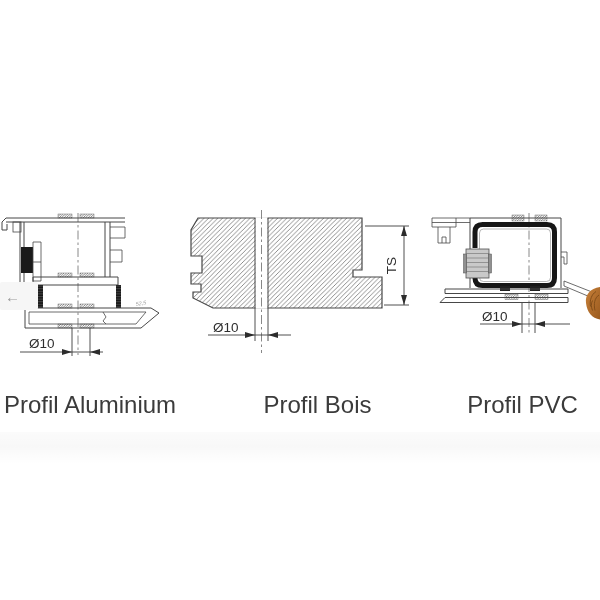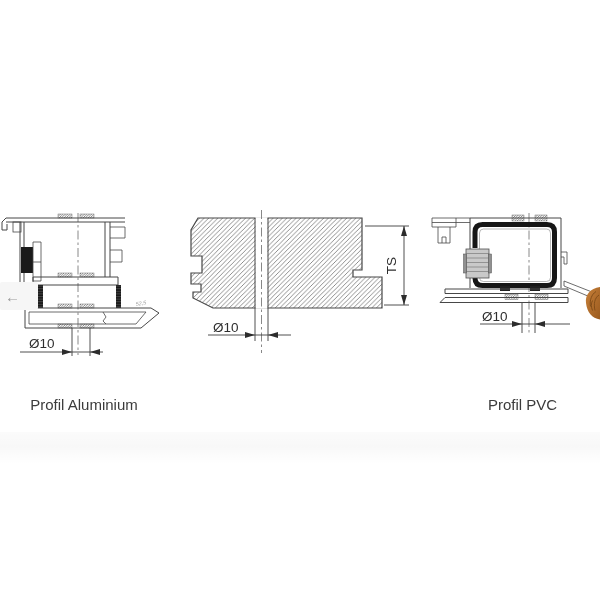--- a/index.html
+++ b/index.html
@@ -8,21 +8,21 @@
     background:#ffffff;
     font-family:"Liberation Sans",sans-serif;
   }
   .stage{position:absolute;inset:0;}
   .fig{position:absolute;}
   #fig-alu{left:0px;top:205px;}
   #fig-bois{left:185px;top:205px;}
   #fig-pvc{left:418px;top:205px;}
   .slide-label{
     position:absolute;top:392px;height:26px;line-height:26px;
-    font-size:15px;color:#3b3b3b;text-align:center;white-space:nowrap;
+    font-size:24px;color:#3b3b3b;text-align:center;white-space:nowrap;
   }
   #label-alu{left:4px;width:160px;}
   #label-bois{left:235px;width:165px;}
   #label-pvc{left:440px;width:165px;}
   .nav-prev{
     position:absolute;left:0;top:282px;width:38px;height:28px;
     background:#f6f6f6;border:none;border-radius:2px;cursor:pointer;
     display:flex;align-items:center;justify-content:flex-start;
     padding:0 0 0 5px;margin:0;
     font-size:15px;color:#9a9a9a;font-family:"Liberation Sans",sans-serif;
@@ -182,16 +182,17 @@
         <text class="dimtxt" x="64" y="115.5">Ø10</text>
       </g>
     </svg>
   </div>
 
   <button class="nav-prev">
     <span>←</span>
   </button>
 
   <div class="slide-label" id="label-alu">Profil Aluminium</div>
+  <div class="slide-label" id="label-bois">Profil Bois</div>
   <div class="slide-label" id="label-pvc">Profil PVC</div>
 
   <div class="shadow-band"></div>
 </div>
 
 </body></html>

